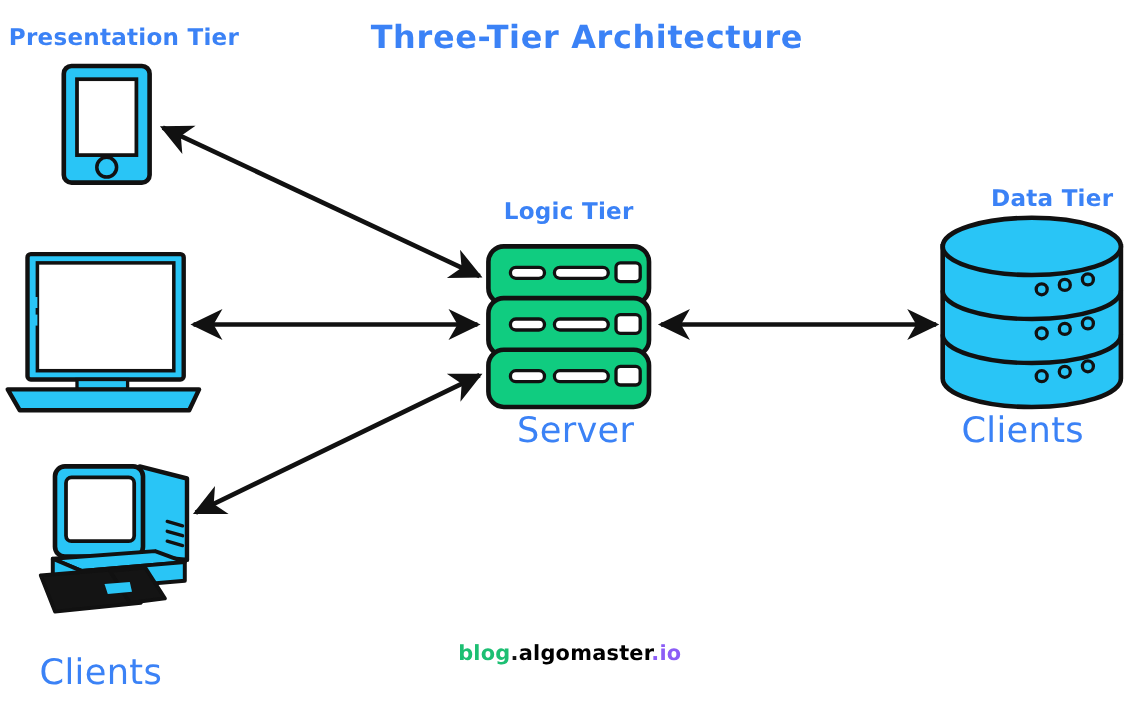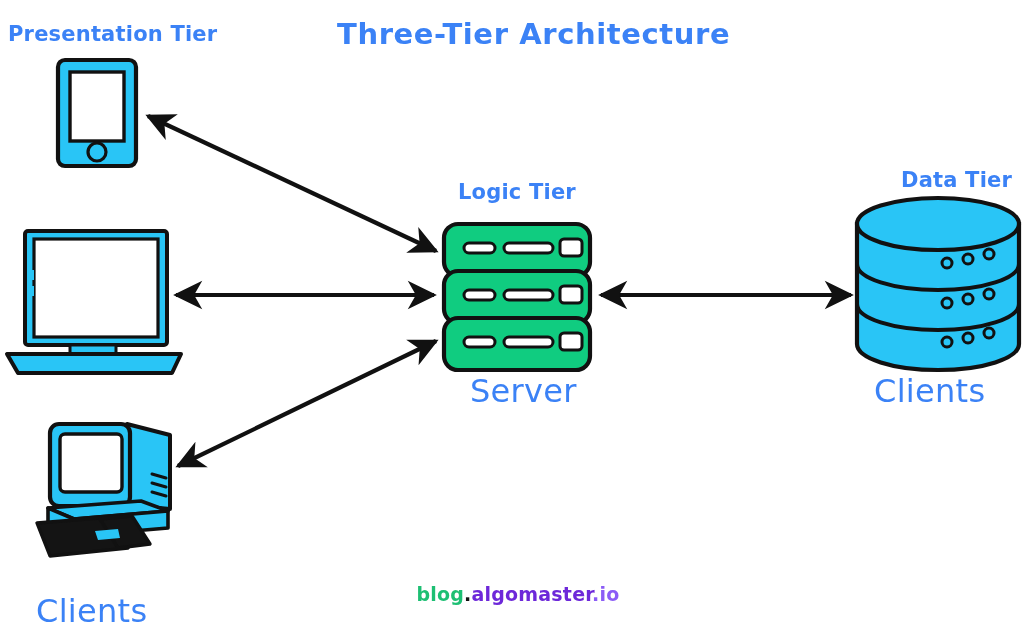--- a/index.html
+++ b/index.html
@@ -51,21 +51,21 @@
     top: 583px;
     width: 1024px;
     text-align: center;
     font-size: 19px;
     font-weight: 700;
     letter-spacing: 0.2px;
     font-family: "DejaVu Sans", sans-serif;
   }
   .wm-blog { color: #1DBF73; margin-left: 12px; }
   .wm-dot  { color: #111111; }
-  .wm-algo { color: #6d28d9; }
+  .wm-algo { color: #000000; }
   .wm-io   { color: #8b5cf6; }
 </style>
 </head>
 <body>
 
 <div id="canvas">
 
   <svg id="scene" viewBox="0 0 1024 638">
     <defs>
       <marker id="ah" viewBox="0 0 12 12" refX="10.5" refY="6" markerWidth="7.5" markerHeight="7.5" orient="auto-start-reverse" markerUnits="strokeWidth">

